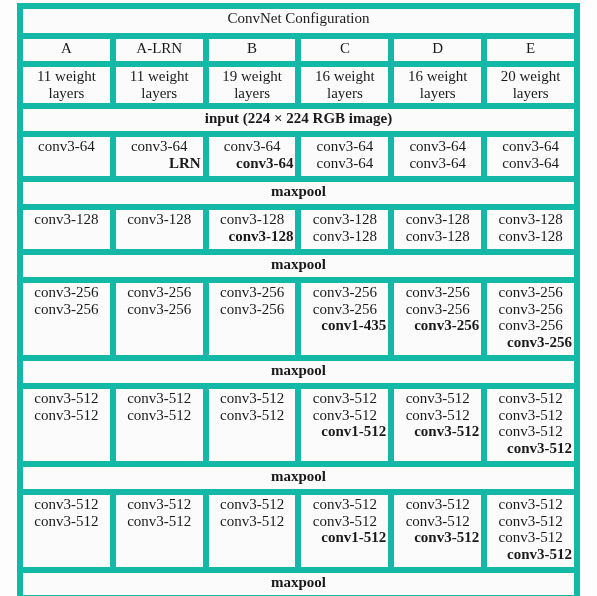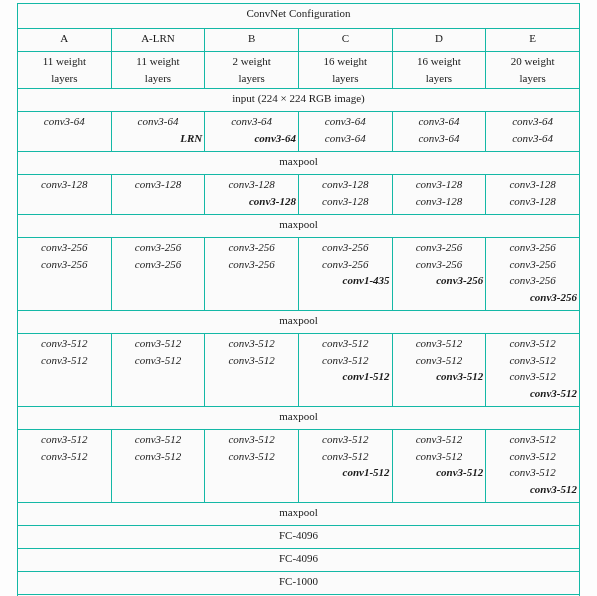--- a/index.html
+++ b/index.html
@@ -23,24 +23,24 @@
   table.convnet {
     position: absolute;
     left: 17px;
     top: 3px;
     width: 563px;
     border-collapse: collapse;
     background: #fcfcfc;
     table-layout: fixed;
   }
   table.convnet td {
-    border: 1px solid #14b8a6;
+    border: 6px solid #14b8a6;
     text-align: center;
     vertical-align: top;
-    font-size: 11px;
+    font-size: 15px;
     line-height: 16.5px;
     padding: 1px 2px;
     background: #fbfbfb;
     color: #1a1a1a;
   }
   td.title-cell {
     height: 22px;
     vertical-align: middle;
     font-size: 13.5px;
     border-width: 2px 2px 1px 2px;
@@ -56,28 +56,28 @@
     font-size: 12.5px;
     border-bottom-width: 2px;
     margin-top: 20px;
   }
   td.span-cell {
     height: 20px;
     vertical-align: middle;
     font-size: 12.5px;
     border-top-width: 2px;
     border-bottom-width: 2px;
+    font-weight: bold;
   }
   td.span-cell.input-row {
     border-top-width: 1px;
   }
   td.stack-cell {
     border-top-width: 1px;
     border-bottom-width: 1px;
-    font-style: italic;
   }
   .layer-line {
     display: block;
     white-space: nowrap;
   }
   .layer-line.bold {
     font-weight: bold;
     text-align: right;
   }
   td.last-footer { border-bottom-width: 2px; }
@@ -102,21 +102,21 @@
       <tr>
         <td class="weights-cell">
           <span class="layer-line">11 weight</span>
           <span class="layer-line">layers</span>
         </td>
         <td class="weights-cell">
           <span class="layer-line">11 weight</span>
           <span class="layer-line">layers</span>
         </td>
         <td class="weights-cell">
-          <span class="layer-line">2 weight</span>
+          <span class="layer-line">19 weight</span>
           <span class="layer-line">layers</span>
         </td>
         <td class="weights-cell">
           <span class="layer-line">16 weight</span>
           <span class="layer-line">layers</span>
         </td>
         <td class="weights-cell">
           <span class="layer-line">16 weight</span>
           <span class="layer-line">layers</span>
         </td>

